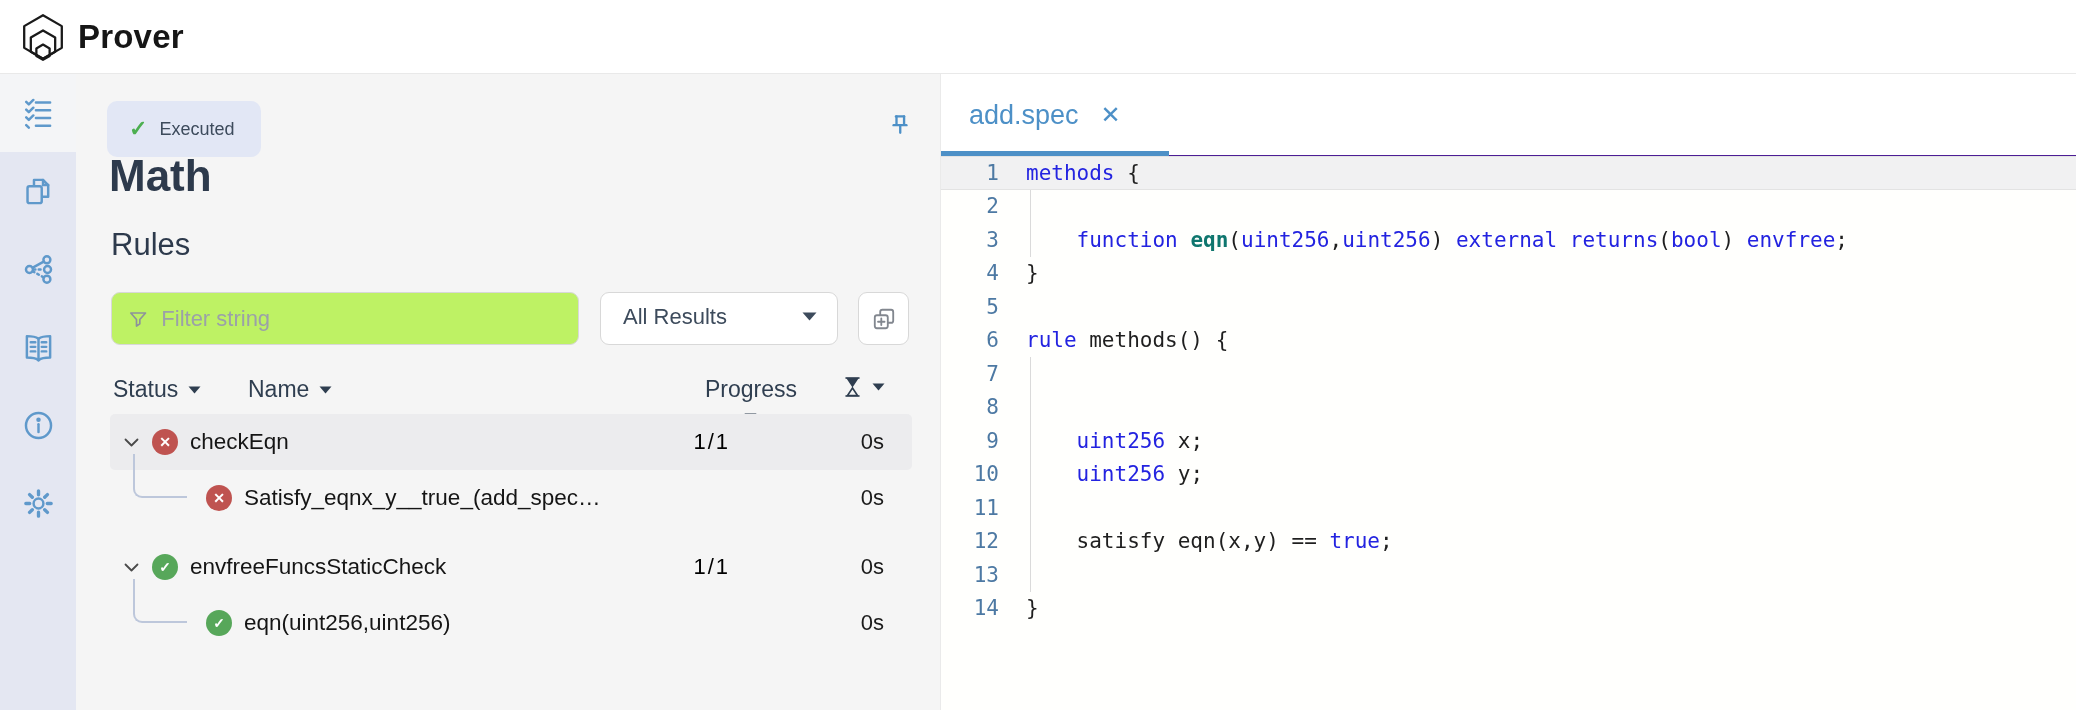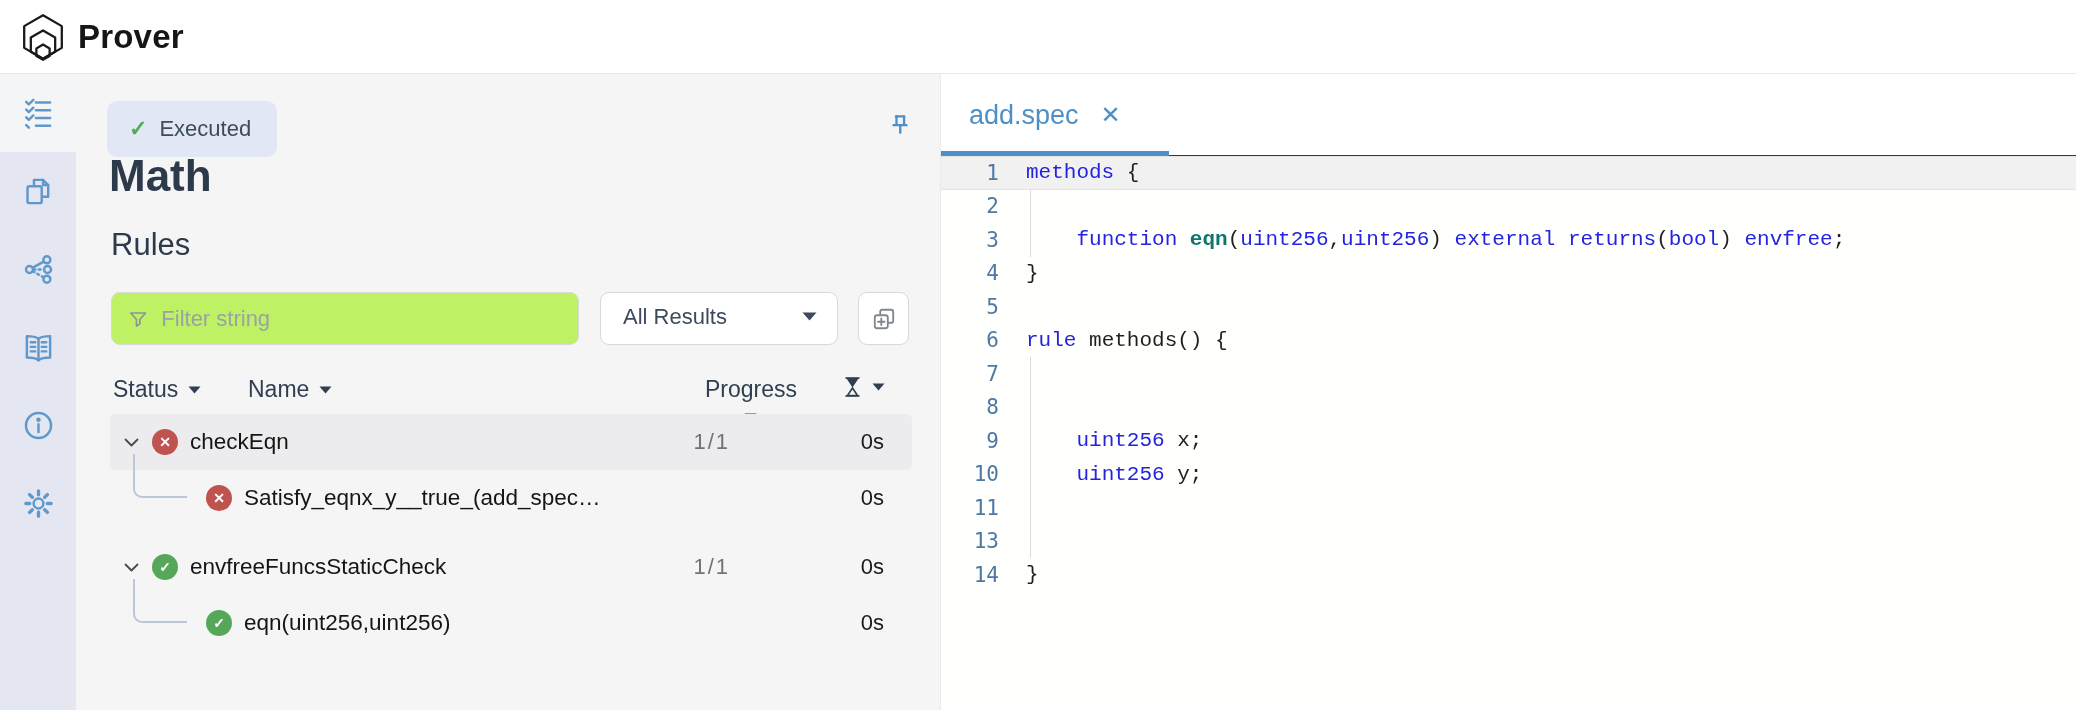--- a/index.html
+++ b/index.html
@@ -18,21 +18,21 @@
   .rail { position:absolute; left:0; top:74px; width:76px; height:636px; background:#e4e7f2; }
   .rail-item { width:76px; height:78px; display:flex; align-items:center; justify-content:center; cursor:pointer; }
   .rail-item.active { background:#f4f5f7; }
   .rail-item svg { width:31px; height:31px; }
 
   
   .panel { position:absolute; left:76px; top:74px; width:864px; height:636px; background:#f5f5f5; }
   .badge { position:absolute; left:31px; top:27px; height:56px; display:inline-flex; align-items:center;
            gap:12px; background:#e2e7f5; border-radius:10px; padding:0 26px 0 22px; }
   .badge .check { color:#4caf50; font-size:22px; font-weight:bold; }
-  .badge .txt { font-size:22px; color:#3d4b5c; }
+  .badge .txt { font-size:18px; color:#3d4b5c; }
   .pin-btn { position:absolute; left:806px; top:32px; width:36px; height:36px; display:flex;
              align-items:center; justify-content:center; cursor:pointer; }
   .panel-title { position:absolute; left:33px; top:77px; font-size:44px; font-weight:600; color:#2d3a4c; }
   .section-title { position:absolute; left:35px; top:153px; font-size:31px; font-weight:500; color:#2d3a4c; }
 
   .filter-box { position:absolute; left:35px; top:218px; width:468px; height:53px; background:#bef264;
                 border:1px solid #d8d8d8; border-radius:9px; display:flex; align-items:center;
                 padding:0 16px; gap:13px; }
   .filter-box input { border:none; outline:none; font-size:22px; color:#333; width:100%;
                       font-family:"Liberation Sans", sans-serif; background:transparent; }
@@ -61,41 +61,41 @@
   .rule-row.child { padding-left:0; }
   .elbow { position:absolute; left:23px; top:-16px; width:54px; height:44px;
            border-left:2px solid #bdc7db; border-bottom:2px solid #bdc7db;
            border-bottom-left-radius:9px; }
   .status-ico { width:26px; height:26px; border-radius:50%; display:flex; align-items:center;
                 justify-content:center; color:#fff; font-size:14px; font-weight:bold; margin-left:10px; flex:none; }
   .child .status-ico { margin-left:96px; }
   .status-ico.error { background:#bf5350; }
   .status-ico.success { background:#57a75a; }
   .rule-name { font-size:22.5px; color:#151515; margin-left:12px; white-space:nowrap; }
-  .rule-progress { position:absolute; right:182px; font-size:22px; color:#737373; letter-spacing:2px; }
+  .rule-progress { position:absolute; right:182px; font-size:22px; color:#000000; letter-spacing:2px; }
   .rule-time { position:absolute; right:28px; font-size:22px; color:#1b1b1b; }
 
   
   .editor { position:absolute; left:940px; top:74px; width:1136px; height:636px; background:#fffffd;
             border-left:1px solid #eaeaea; }
   .tabbar { position:absolute; left:0; top:0; width:100%; height:82px; background:#fff;
             border-bottom:1px solid #4c1d95; }
   .tab { position:absolute; left:0; top:0; height:82px; display:flex; align-items:center;
          padding:0 0 0 28px; gap:22px; cursor:pointer; }
   .tab-label { font-size:27px; color:#4d90c7; }
   .tab-close { font-size:24px; color:#4d90c7; cursor:pointer; line-height:1; }
   .tab-underline { position:absolute; left:0; top:77px; width:228px; height:5px; background:#4d90c7; }
 
   .code-area { position:absolute; left:0; top:82px; width:100%; height:554px;
                font-family:"DejaVu Sans Mono", monospace; }
   .code-line { position:relative; height:33.5px; display:flex; align-items:center; }
   .code-line.hl { background:#f1f1f2; border-top:1px solid #e3e3e3; border-bottom:1px solid #e3e3e3; }
   .ln { width:58px; text-align:right; font-size:21px; color:#4d79a3; flex:none; }
   .guide { position:absolute; left:89px; top:0; bottom:0; border-left:1px solid #dadada; }
-  .code-text { margin-left:27px; font-size:21px; white-space:pre;font-family:Liberation Mono, monospace; }
+  .code-text { margin-left:27px; font-size:21px; white-space:pre; }
   .tok-kw { color:#2323e0; }
   .tok-pl { color:#1f1f1f; }
   .tok-fn { color:#0f766e; font-weight:bold; }
 </style>
 </head>
 <body>
 
 <div class="page">
 
   <div class="app-header">
@@ -329,20 +329,25 @@
           <span class="ln">10</span>
           <span class="guide"></span>
           <span class="code-text"><span class="tok-pl">    </span><span class="tok-kw">uint256</span><span class="tok-pl"> y;</span></span>
         </div>
         <div class="code-line">
           <span class="ln">11</span>
           <span class="guide"></span>
           <span class="code-text"></span>
         </div>
         <div class="code-line">
+          <span class="ln">12</span>
+          <span class="guide"></span>
+          <span class="code-text"><span class="tok-pl">    satisfy eqn(x,y) == </span><span class="tok-kw">true</span><span class="tok-pl">;</span></span>
+        </div>
+        <div class="code-line">
           <span class="ln">13</span>
           <span class="guide"></span>
           <span class="code-text"></span>
         </div>
         <div class="code-line">
           <span class="ln">14</span>
           <span class="code-text"><span class="tok-pl">}</span></span>
         </div>
       </div>
   </div>

